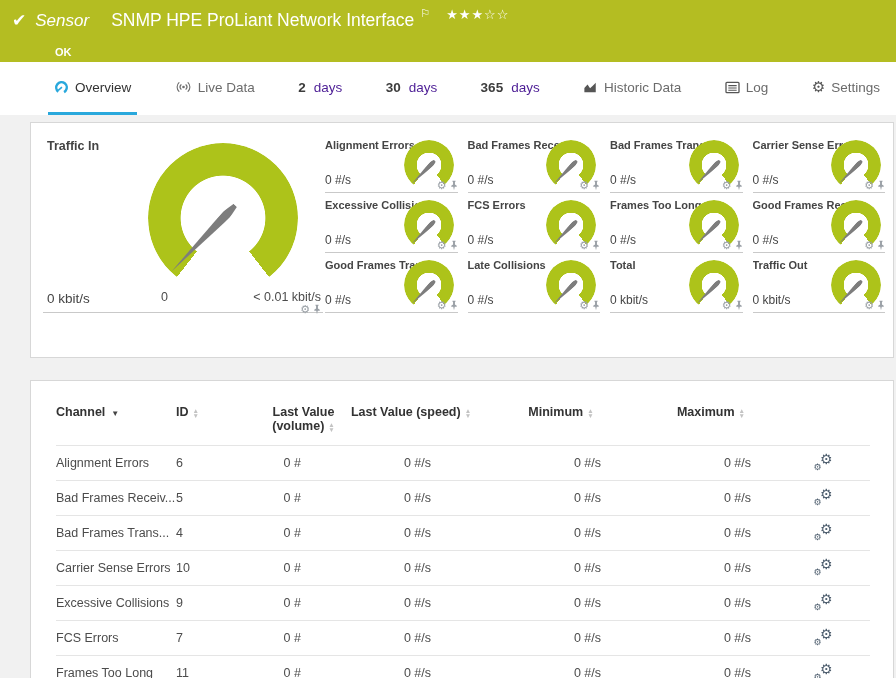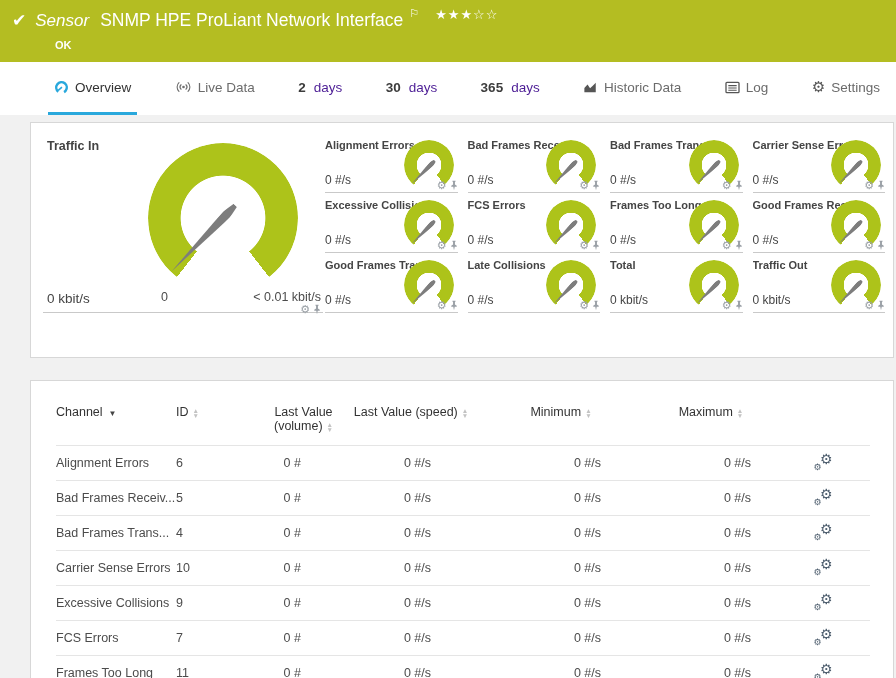--- a/index.html
+++ b/index.html
@@ -3,25 +3,25 @@
 <meta charset="utf-8">
 <style>
   * { margin:0; padding:0; box-sizing:border-box; }
   html,body { width:896px; height:678px; overflow:hidden;
     font-family:"Liberation Sans", sans-serif; background:#f1f1f1; }
 
   
   .topbar { height:62px; background:#b4bd22; color:#fff; position:relative; padding:10px 0 0 12px; }
   .topbar-line1 { display:flex; align-items:center; }
   .check-ic { font-size:17px; margin-right:9px; }
-  .sensor-kind { font-style:italic; font-size:17px; margin-right:11px; }
+  .sensor-kind { font-style:italic; font-size:17px; margin-right:22px; }
   .sensor-title { font-size:17.5px; }
   .flag-ic { font-size:11px; margin-left:6px; position:relative; top:-7px; }
   .stars { font-size:13px; margin-left:16px; position:relative; top:-6px; letter-spacing:1px; }
-  .status-ok { font-size:11px; font-weight:bold; margin:8px 0 0 43px; }
+  .status-ok { font-size:11px; font-weight:bold; margin:15px 0 0 43px; }
 
   
   .tabbar { height:53px; background:#fff; display:flex; align-items:stretch;
     padding:0 10px 0 48px; justify-content:space-between; }
   .tab { display:flex; align-items:center; gap:6px; font-size:13.5px; color:#6b6b6b;
     padding:12px 6px; cursor:pointer; border-bottom:3px solid transparent; white-space:nowrap; }
   .tab.active { color:#333; border-bottom:3px solid #29a8dc; }
   .tab .num { font-weight:bold; color:#3c3c3c; }
   .tab .word { color:#4c1d95; margin-left:2px; }
   .tab svg { display:block; }
@@ -62,21 +62,21 @@
                             mask:radial-gradient(closest-side, transparent 0 49%, #000 50%); }
   .sg-gauge .needle { left:0; top:calc(50% - 2.5px); width:33px; height:5px;
     transform-origin:79% 50%; transform:rotate(-45deg); }
   .sg-value { position:absolute; left:0; bottom:5px; font-size:12px; color:#444; }
   .sg-cell .mini-icons { right:0; bottom:1px; }
 
   
   table { border-collapse:collapse; width:814px; table-layout:fixed; }
   col.c-channel{width:120px} col.c-id{width:85px} col.c-vol{width:85px}
   col.c-speed{width:130px} col.c-min{width:170px} col.c-max{width:130px} col.c-edit{width:94px}
-  th { font-size:12.5px; font-weight:normal; color:#333; text-align:left;
+  th { font-size:12.5px; font-weight:bold; color:#333; text-align:left;
     vertical-align:top; padding-bottom:12px; }
   th.center { text-align:center; }
   td { font-size:12.5px; color:#4c4c4c; padding:7px 0; border-top:1px solid #e5e5e5; height:27px; }
   td.num { text-align:right; padding-right:45px; }
   td.num-sm { text-align:right; padding-right:25px; }
   td.td-edit { text-align:center; }
   .sort { display:inline-flex; flex-direction:column; font-size:6.5px; line-height:5px;
     color:#c3c3c3; margin-left:4px; vertical-align:middle; cursor:pointer; }
   .sort-desc { font-size:8px; color:#444; margin-left:6px; cursor:pointer; }
   .gears { position:relative; display:inline-block; width:19px; height:17px; cursor:pointer; }

